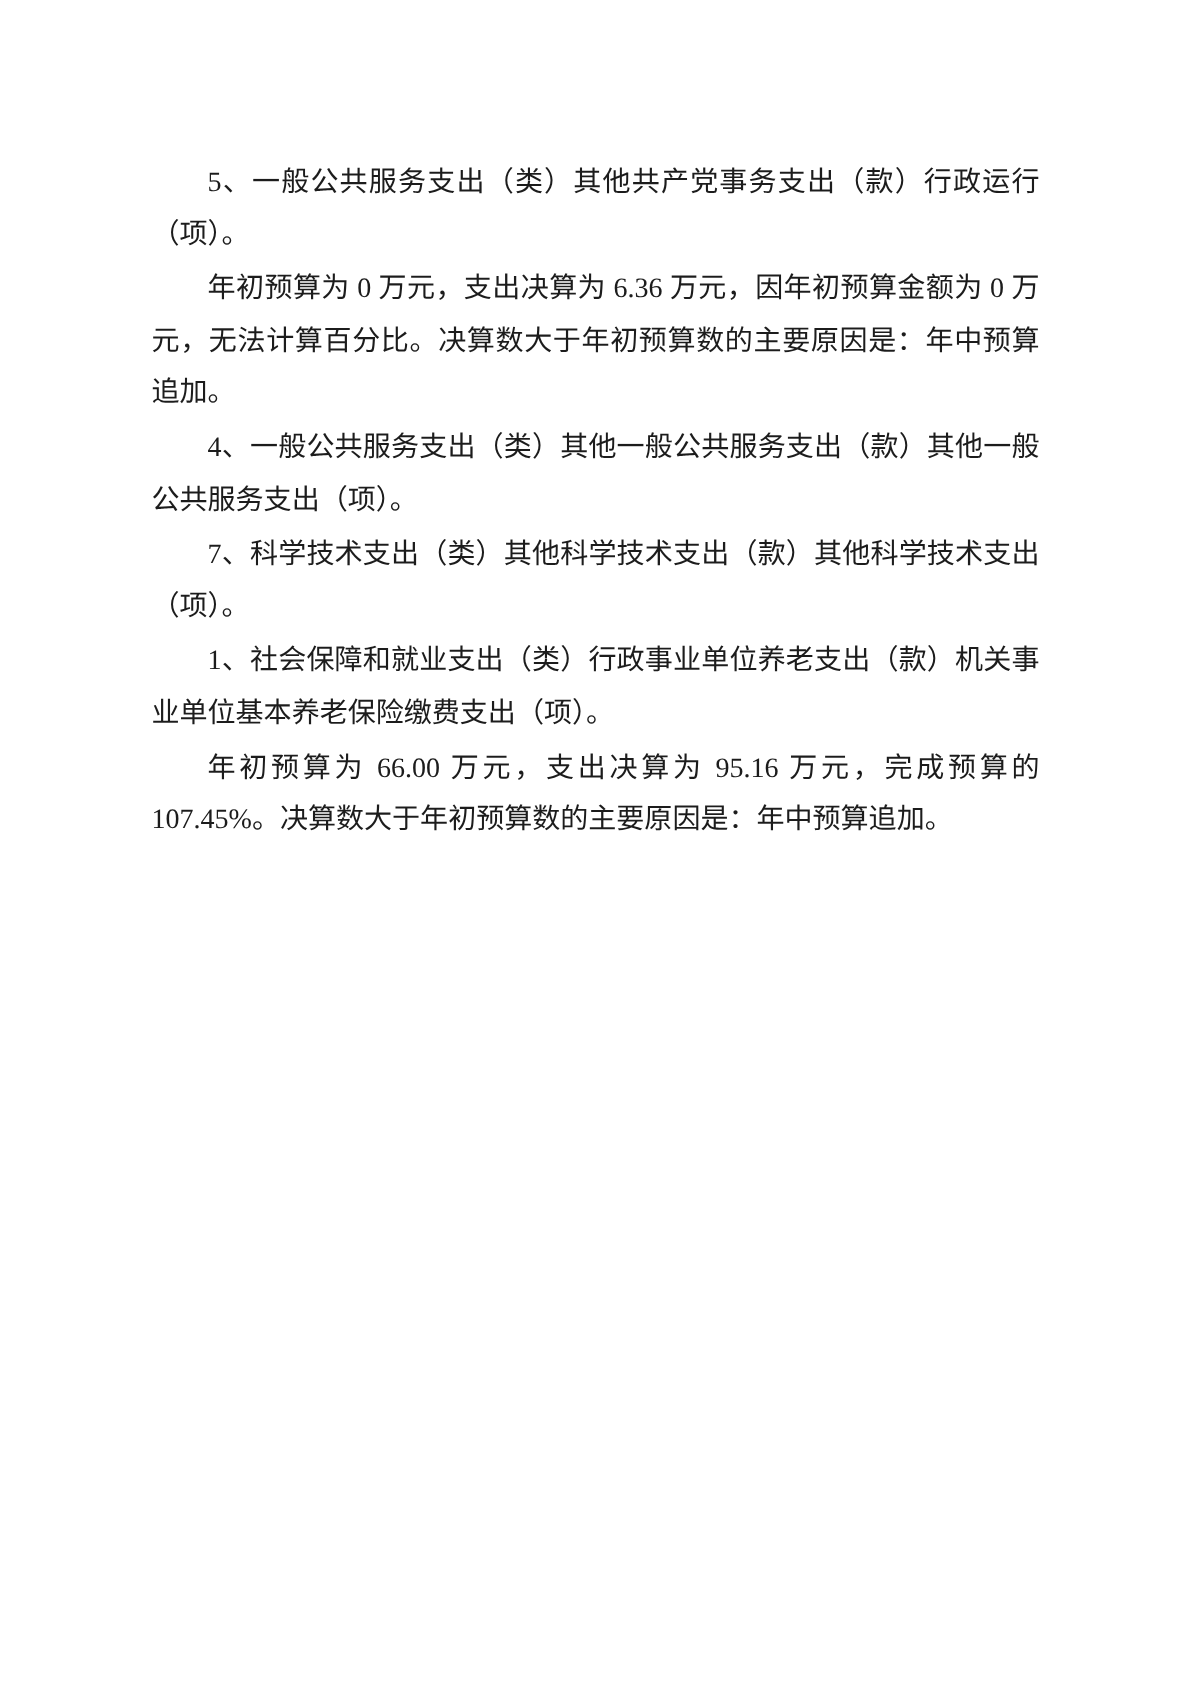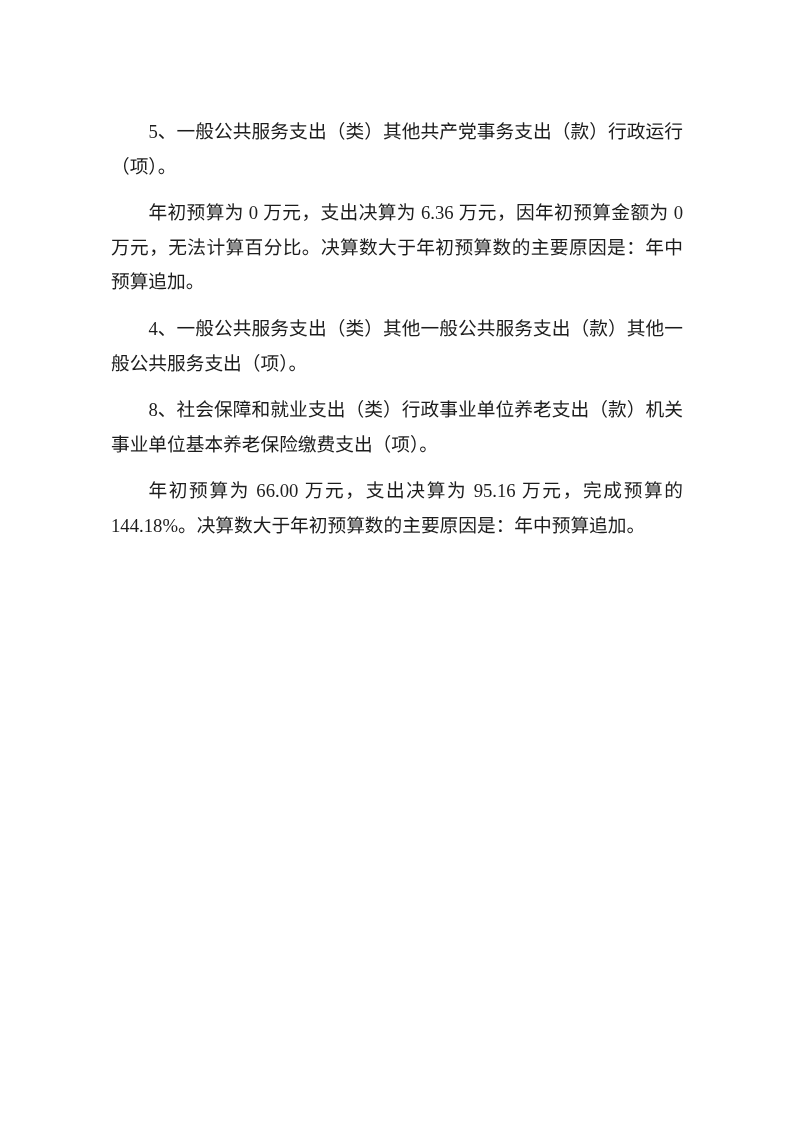--- a/index.html
+++ b/index.html
@@ -17,33 +17,34 @@
     padding: 103px 98px 0 99px;
     overflow: hidden;
     font-family: "Liberation Serif", "DejaVu Serif", serif;
     font-size: 18.7px;
     line-height: 34.6px;
     color: #1c1c1c;
     text-align: justify;
     text-justify: inter-ideograph;
   }
   .para {
-    margin: 12px;
+    margin: 2px;
     padding: 0;
     text-indent: 2em;
     word-wrap: break-word;
   }
 </style>
 </head>
 <body>
 
 <div class="page">
   <p class="para">5、一般公共服务支出（类）其他共产党事务支出（款）行政运行（项）。</p>
   <p class="para">年初预算为 0 万元，支出决算为 6.36 万元，因年初预算金额为 0 万元，无法计算百分比。决算数大于年初预算数的主要原因是：年中预算追加。</p>
 
   <p class="para">4、一般公共服务支出（类）其他一般公共服务支出（款）其他一般公共服务支出（项）。</p>
 
+  <p class="para">7、科学技术支出（类）其他科学技术支出（款）其他科学技术支出（项）。</p>
 
 
-  <p class="para">8、社会保障和就业支出（类）行政事业单位养老支出（款）机关事业单位基本养老保险缴费支出（项）。</p>
-  <p class="para">年初预算为 66.00 万元，支出决算为 95.16 万元，完成预算的 144.18%。决算数大于年初预算数的主要原因是：年中预算追加。</p>
+  <p class="para">1、社会保障和就业支出（类）行政事业单位养老支出（款）机关事业单位基本养老保险缴费支出（项）。</p>
+  <p class="para">年初预算为 66.00 万元，支出决算为 95.16 万元，完成预算的 107.45%。决算数大于年初预算数的主要原因是：年中预算追加。</p>
 
 </div>
 
 </body></html>

